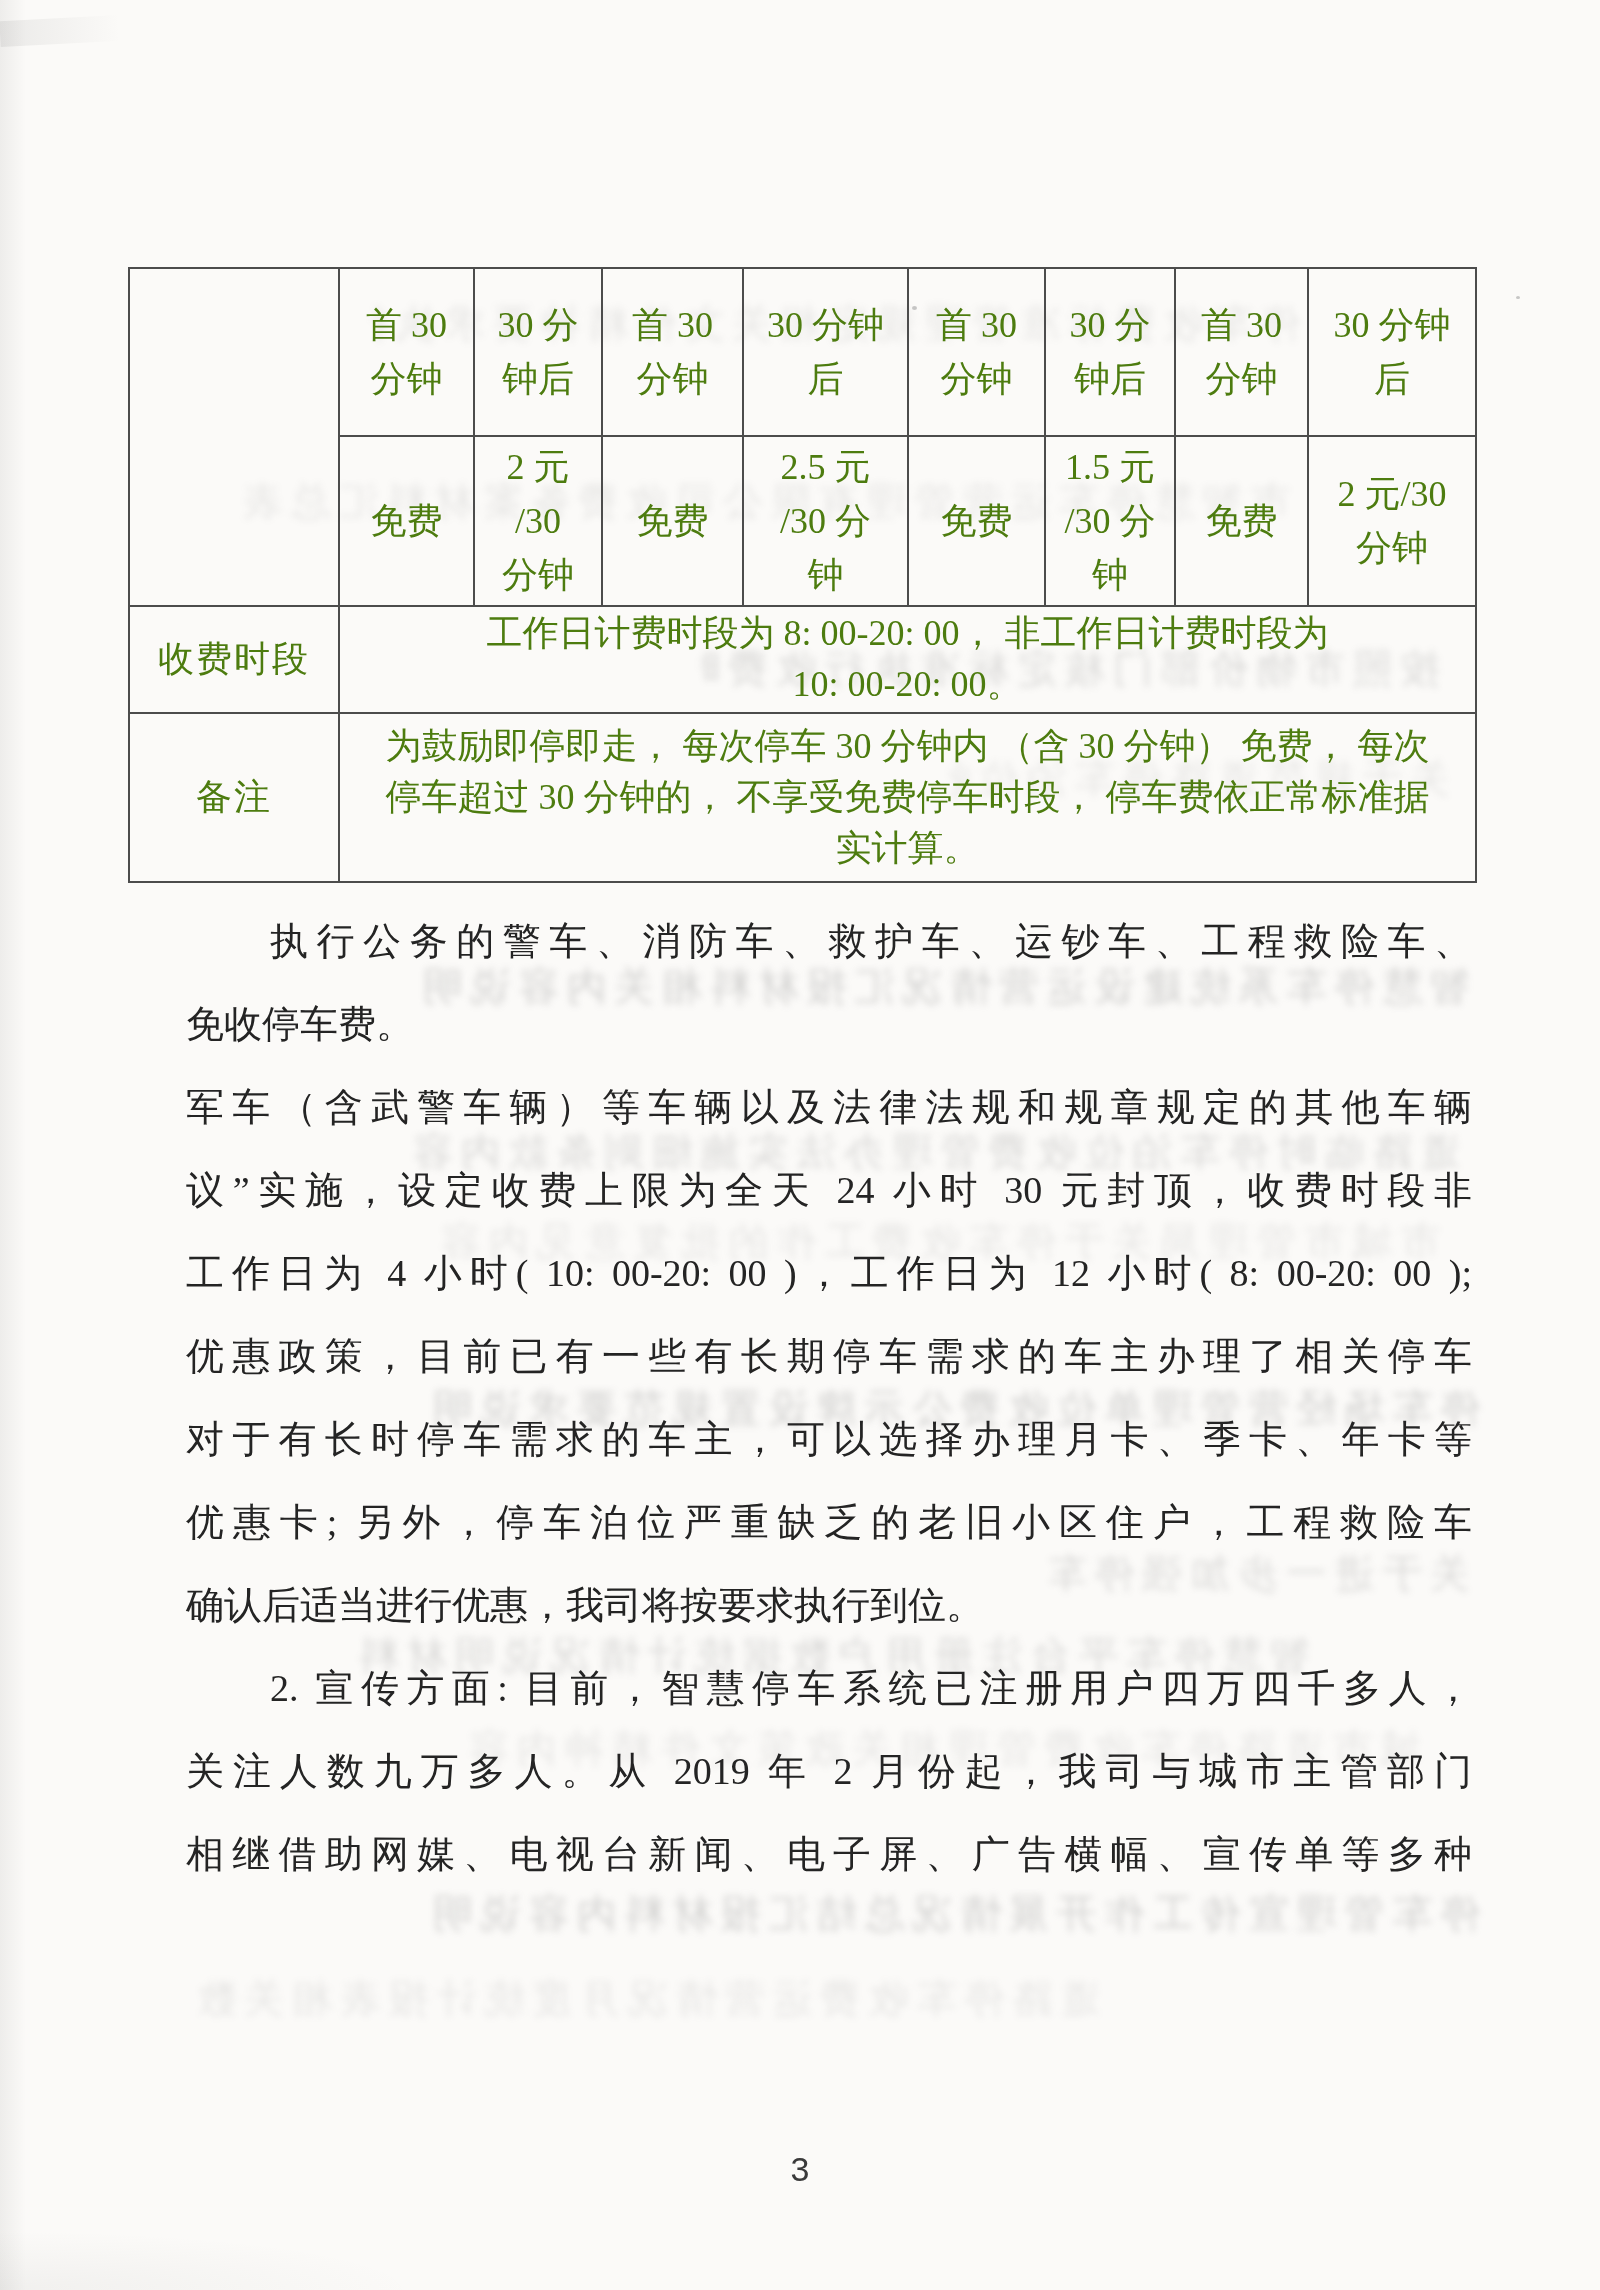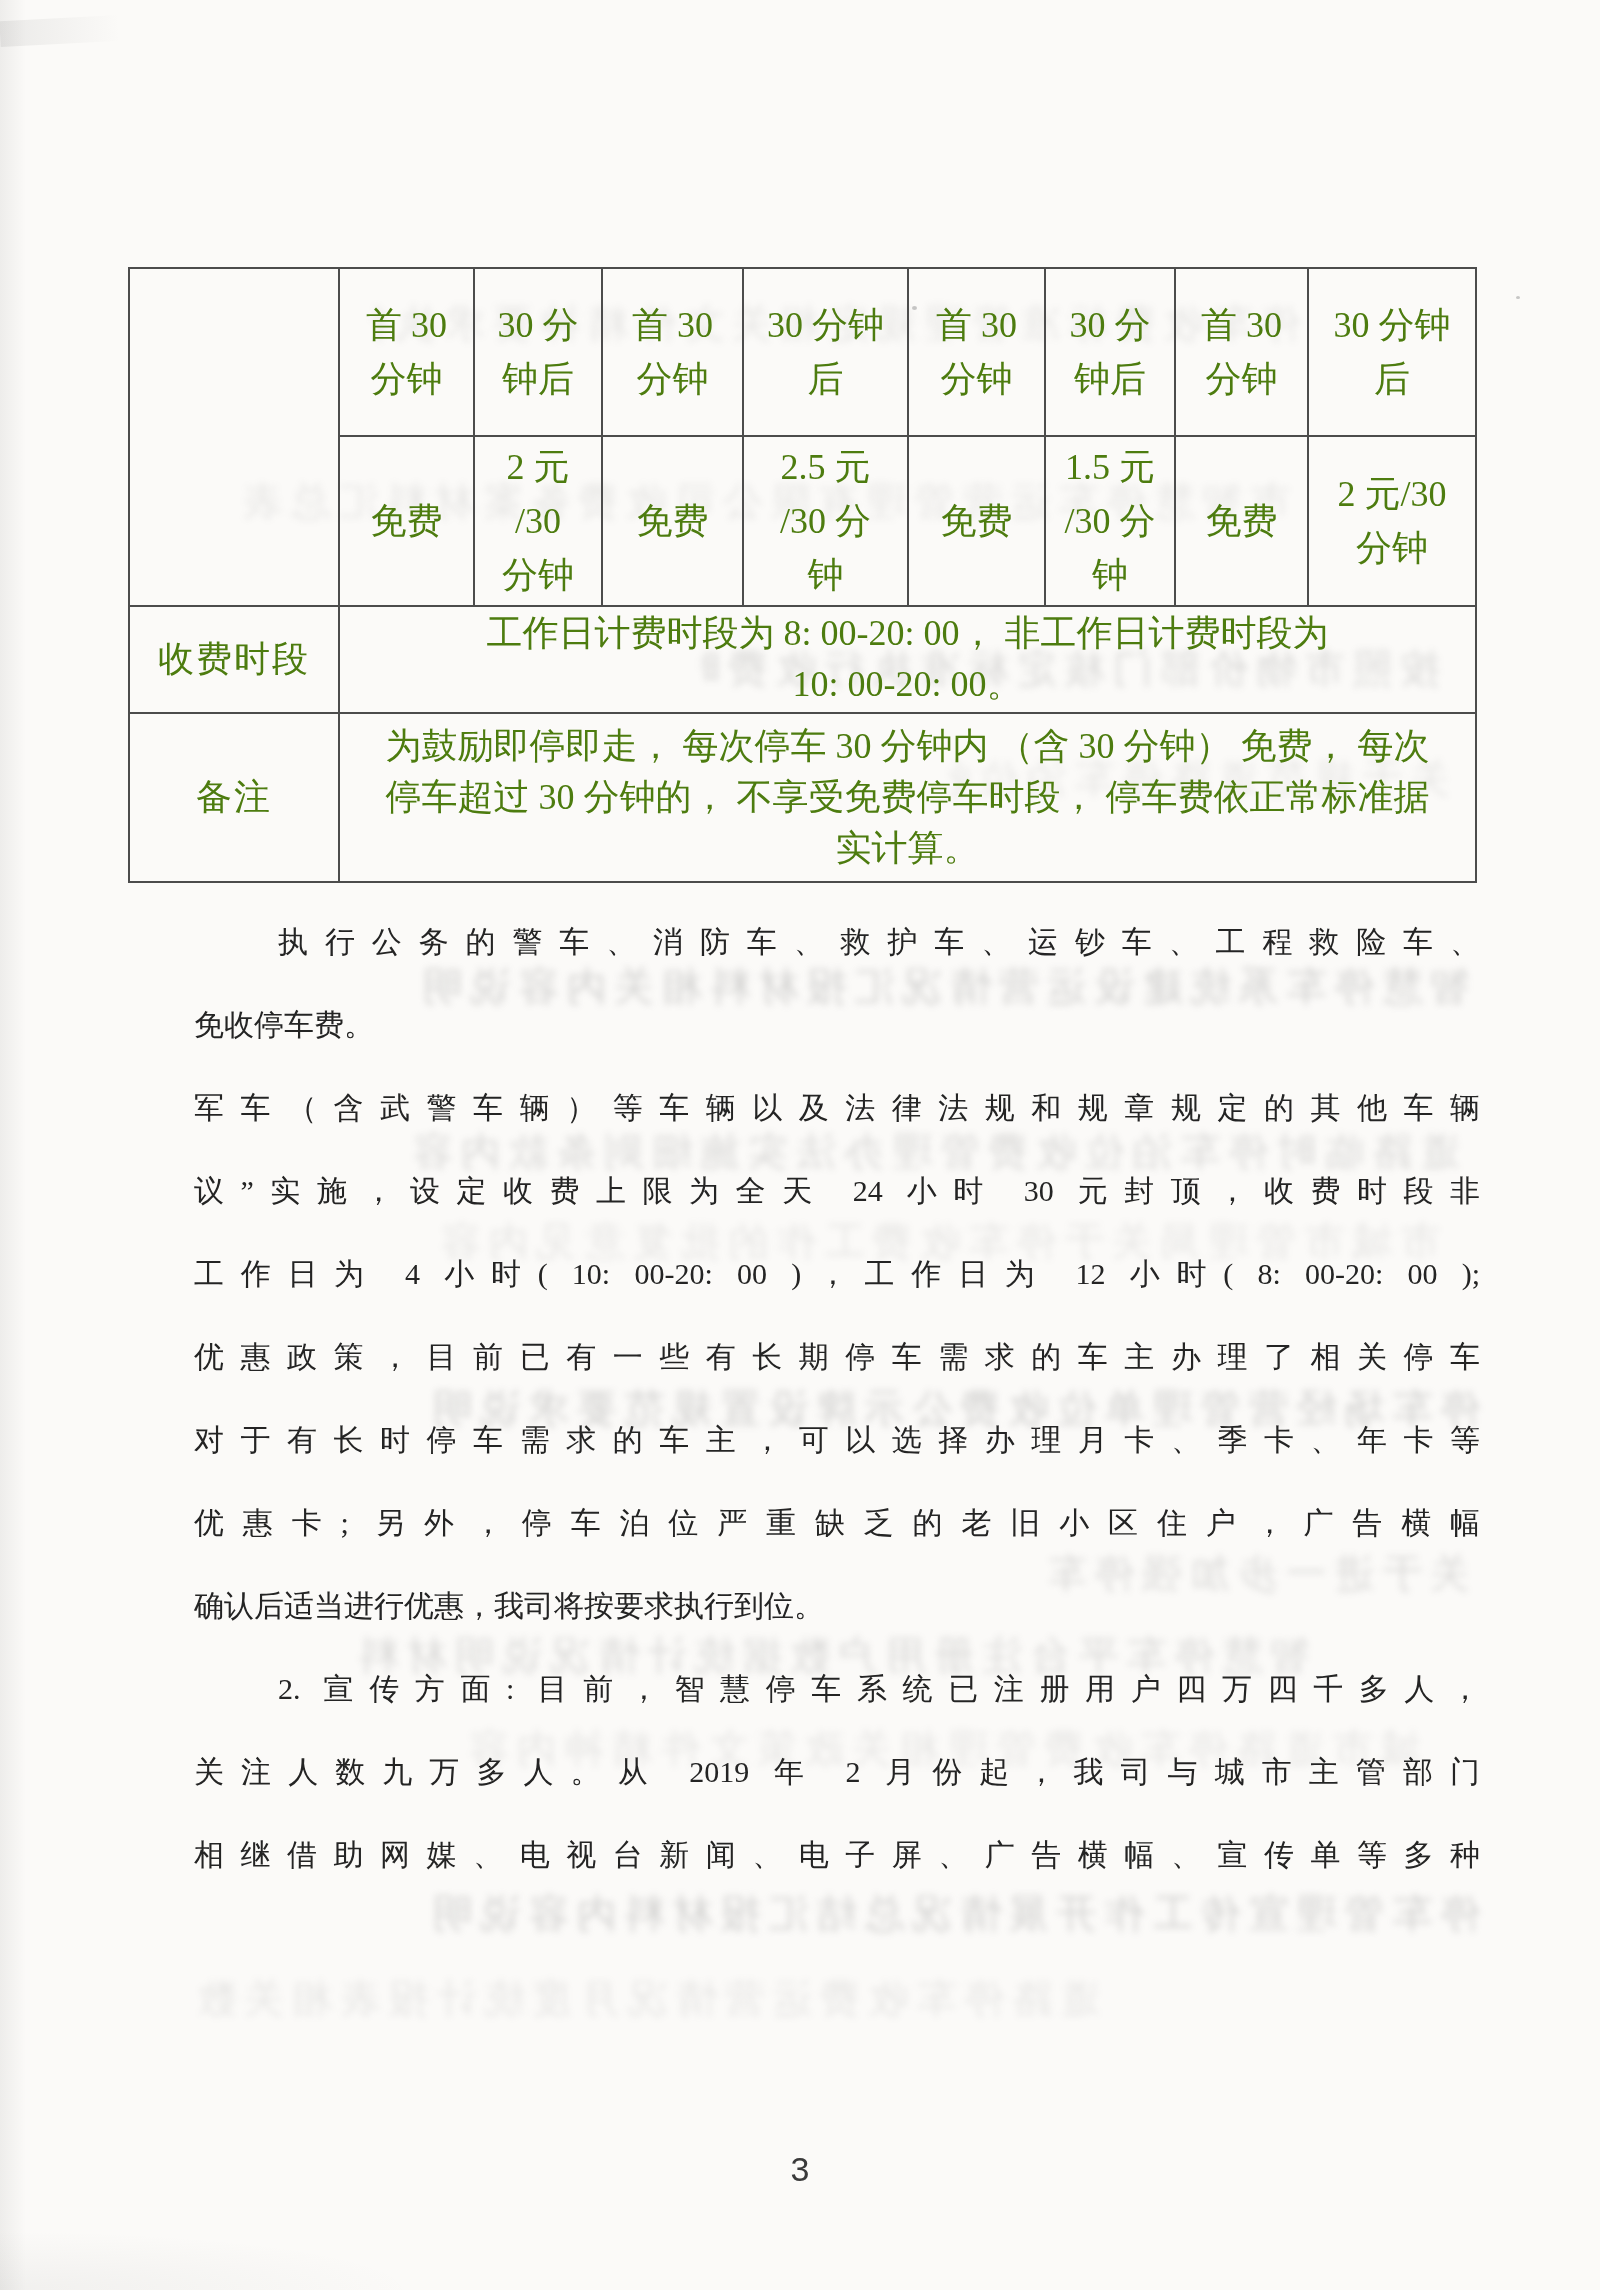--- a/index.html
+++ b/index.html
@@ -53,22 +53,22 @@
   td.hdr,td.fee-cell{line-height:54px;}
   td.label-cell{letter-spacing:2px;}
   td.wide-cell{
     text-align:left;vertical-align:middle;
     padding:6px 10px 6px 28px;
     line-height:51px;font-size:36px;
   }
 
   
   .bodytext{
-    position:absolute;left:194px;top:900px;width:1286px;
-    font-size:30px;color:#242424;
+    position:absolute;left:186px;top:900px;width:1286px;
+    font-size:38px;color:#242424;
   }
   .bline{height:83px;line-height:83px;white-space:nowrap;}
   .bline.just{text-align:justify;text-align-last:justify;white-space:normal;}
   .bline.indent{text-indent:84px;}
 
   .pagenum{
     position:absolute;left:0;top:2150px;width:1600px;
     text-align:center;font-size:34px;color:#3a3a3a;
     font-family:"Liberation Sans","DejaVu Sans",sans-serif;
   }
@@ -162,21 +162,21 @@
     </table>
 
   <div class="bodytext">
     <div class="bline just indent">执行公务的警车、消防车、救护车、运钞车、工程救险车、</div>
     <div class="bline">免收停车费。</div>
     <div class="bline just">军车（含武警车辆）等车辆以及法律法规和规章规定的其他车辆</div>
     <div class="bline just">议”实施，设定收费上限为全天 24 小时 30 元封顶，收费时段非</div>
     <div class="bline just">工作日为 4 小时( 10: 00-20: 00 )，工作日为 12 小时( 8: 00-20: 00 );</div>
     <div class="bline just">优惠政策，目前已有一些有长期停车需求的车主办理了相关停车</div>
     <div class="bline just">对于有长时停车需求的车主，可以选择办理月卡、季卡、年卡等</div>
-    <div class="bline just">优惠卡; 另外，停车泊位严重缺乏的老旧小区住户，广告横幅</div>
+    <div class="bline just">优惠卡; 另外，停车泊位严重缺乏的老旧小区住户，工程救险车</div>
     <div class="bline">确认后适当进行优惠，我司将按要求执行到位。</div>
     <div class="bline just indent">2. 宣传方面: 目前，智慧停车系统已注册用户四万四千多人，</div>
     <div class="bline just">关注人数九万多人。从 2019 年 2 月份起，我司与城市主管部门</div>
     <div class="bline just">相继借助网媒、电视台新闻、电子屏、广告横幅、宣传单等多种</div>
   </div>
 
   <div class="pagenum">3</div>
 
 </div>
 

